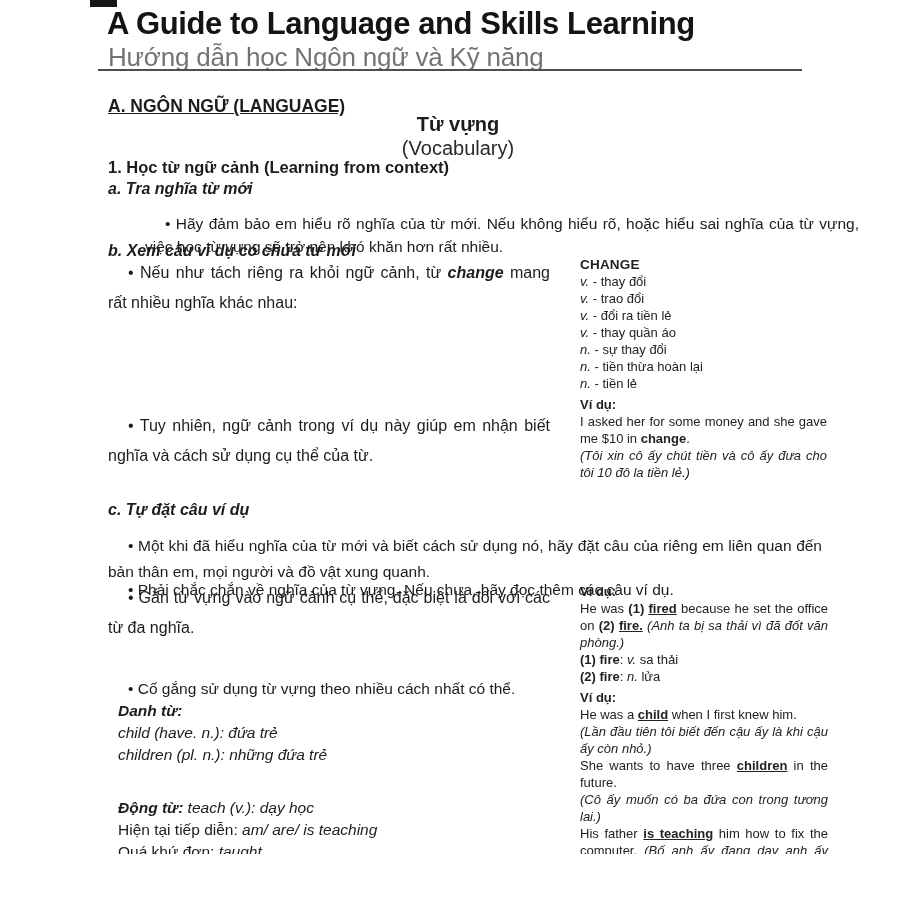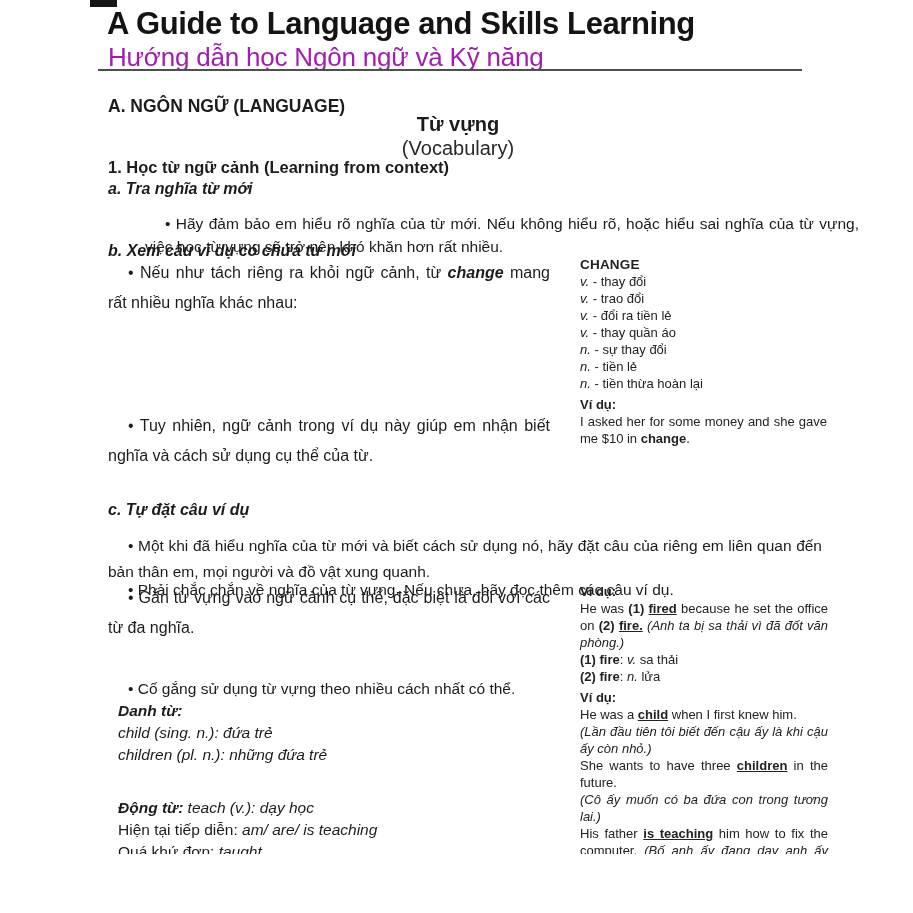--- a/index.html
+++ b/index.html
@@ -4,23 +4,23 @@
 <style>
   html,body{margin:0;padding:0;background:#fff;}
   .page{position:relative;width:913px;height:854px;background:#ffffff;overflow:hidden;
         font-family:"Liberation Sans","DejaVu Sans",sans-serif;color:#1c1c1c;}
   .abs{position:absolute;}
   .b{font-weight:700;}
   .i{font-style:italic;}
   .u{text-decoration:underline;}
   .corner-mark{left:90px;top:0;width:27px;height:7px;background:#161616;}
   .title{left:107px;top:6px;width:710px;font-size:31px;font-weight:700;letter-spacing:-0.4px;color:#141414;}
-  .subtitle{left:108px;top:42px;width:710px;font-size:26px;font-weight:400;color:#a21caf;letter-spacing:-0.2px;}
+  .subtitle{left:108px;top:42px;width:710px;font-size:26px;font-weight:400;color:#737373;letter-spacing:-0.2px;}
   .rule{left:98px;top:69px;width:704px;height:2px;background:#4e4e4e;}
-  .h-secA{left:108px;top:96px;font-size:17.5px;font-weight:700;}
+  .h-secA{left:108px;top:96px;font-size:17.5px;font-weight:700;text-decoration:underline;}
   .topic{left:108px;top:113px;width:700px;font-size:20px;font-weight:700;text-align:center;}
   .topic-sub{left:108px;top:137px;width:700px;font-size:20px;font-weight:400;color:#2a2a2a;text-align:center;}
   .h-num{left:108px;top:158px;font-size:16.5px;font-weight:700;}
   .h-sub{font-size:16px;font-weight:700;font-style:italic;}
   .ha{left:108px;top:180px;}
   .hb{left:108px;top:242px;}
   .hc{left:108px;top:501px;}
   .para{font-size:15.5px;line-height:23px;text-align:justify;text-indent:20px;}
   .para-a{left:108px;top:196px;width:714px;margin-left:37px;}
   .para-c1{left:108px;top:517px;width:714px;line-height:26px;}
@@ -64,35 +64,36 @@
   <div class="abs colL colL1"><span>• Nếu như tách riêng ra khỏi ngữ cảnh, từ </span><span class="b i">change</span><span> mang rất nhiều nghĩa khác nhau:</span></div>
   <div class="abs colL colL2">• Tuy nhiên, ngữ cảnh trong ví dụ này giúp em nhận biết nghĩa và cách sử dụng cụ thể của từ.</div>
 
   <div class="abs colR colR1">
     <div class="cb-head">CHANGE</div>
     <div><span class="i">v.</span><span> - thay đổi</span></div>
     <div><span class="i">v.</span><span> - trao đổi</span></div>
     <div><span class="i">v.</span><span> - đổi ra tiền lẻ</span></div>
     <div><span class="i">v.</span><span> - thay quần áo</span></div>
     <div><span class="i">n.</span><span> - sự thay đổi</span></div>
+    <div><span class="i">n.</span><span> - tiền thừa hoàn lại</span></div>
     <div><span class="i">n.</span><span> - tiền lẻ</span></div>
-    <div><span class="i">n.</span><span> - tiền thừa hoàn lại</span></div>
     <div class="vd gap-top">Ví dụ:</div>
     <div class="ex-line"><span>I asked her for some money and she gave me $10 in </span><span class="b">change</span><span>.</span></div>
+    <div class="ex-line"><span class="i">(Tôi xin cô ấy chút tiền và cô ấy đưa cho tôi 10 đô la tiền lẻ.)</span></div>
   </div>
 
   <div class="abs h-sub hc">c. Tự đặt câu ví dụ</div>
   <p class="abs para para-c1">• Một khi đã hiểu nghĩa của từ mới và biết cách sử dụng nó, hãy đặt câu của riêng em liên quan đến bản thân em, mọi người và đồ vật xung quanh.</p>
   <p class="abs para para-c2">• Phải chắc chắn về nghĩa của từ vựng. Nếu chưa, hãy đọc thêm các câu ví dụ.</p>
   <div class="abs colL colL3">• Gắn từ vựng vào ngữ cảnh cụ thể, đặc biệt là đối với các từ đa nghĩa.</div>
 
   <div class="abs wordforms">
     <div class="bullet">• Cố gắng sử dụng từ vựng theo nhiều cách nhất có thể.</div>
     <div><span class="b i">Danh từ:</span></div>
-    <div><span class="i">child (sing. n.): đứa trẻ</span></div>
+    <div><span class="i">child (have. n.): đứa trẻ</span></div>
     <div><span class="i">children (pl. n.): những đứa trẻ</span></div>
   </div>
 
   <div class="abs verbforms">
     <div><span class="b i">Động từ:</span><span class="i"> teach (v.): dạy học</span></div>
     <div><span>Hiện tại tiếp diễn: </span><span class="i">am/ are/ is teaching</span></div>
     <div><span>Quá khứ đơn: </span><span class="i">taught</span></div>
   </div>
 
   <div class="abs colR colR2">

